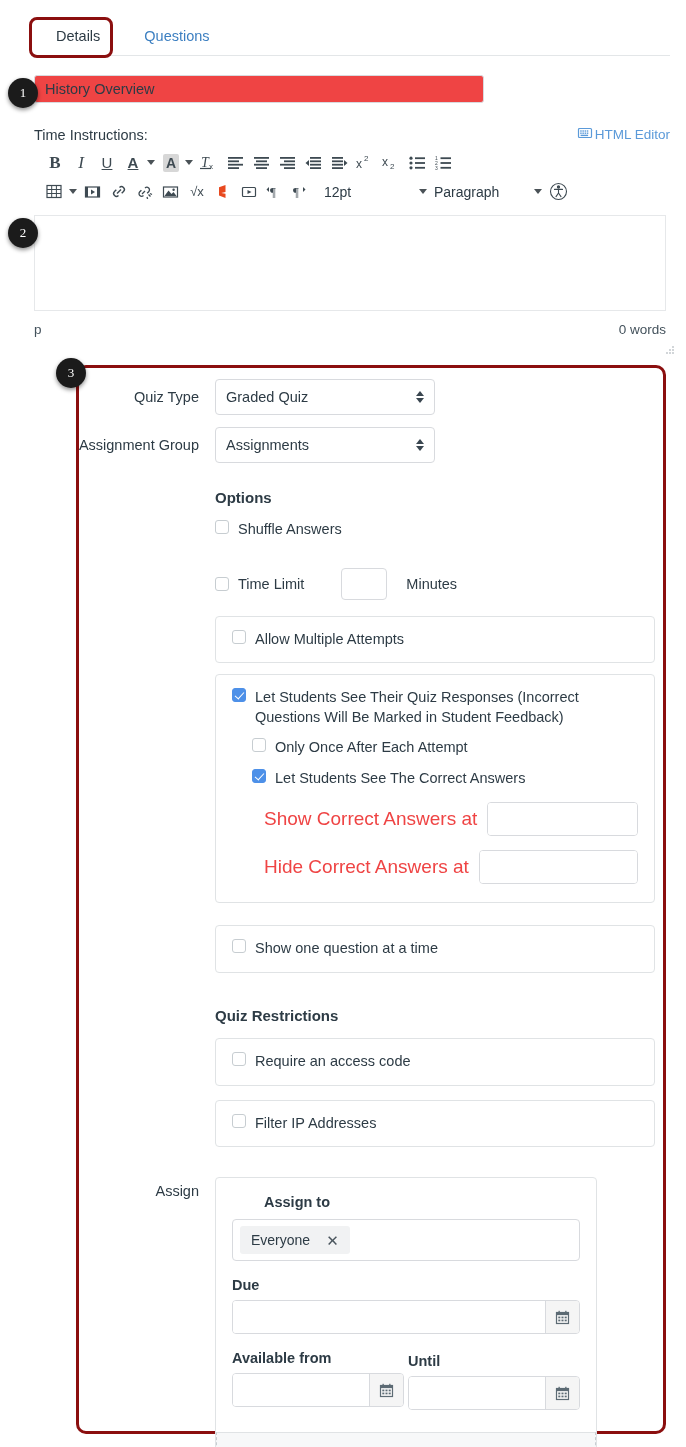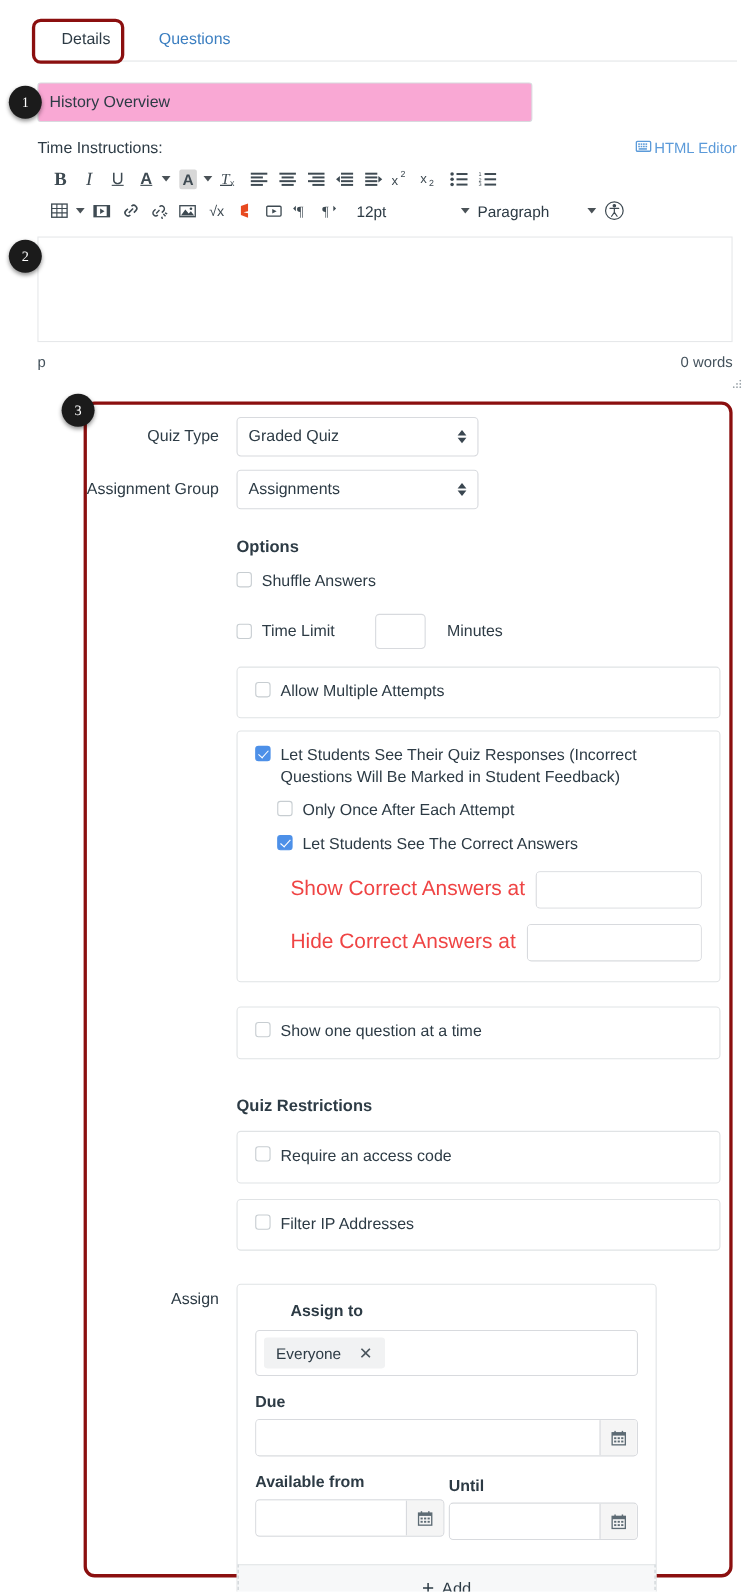--- a/index.html
+++ b/index.html
@@ -48,24 +48,24 @@
     border: 3.5px solid #8b0f0f;
     border-radius: 8px;
     pointer-events: none;
     background: transparent;
   }
 
   
   .title-input {
     position: absolute;
     left: 34px; top: 75px;
-    width: 450px; height: 36px;
+    width: 450px; height: 28px;
     border: 1px solid #d8dade;
     border-radius: 3px;
-    background: #f9a8d4;
+    background: #ef4444;
     font-family: "Liberation Sans", sans-serif;
     font-size: 14.5px;
     color: #2d3b45;
     padding: 6px 10px;
   }
 
   
   .qi-label {
     position: absolute;
     left: 34px; top: 127px;
@@ -260,21 +260,21 @@
   }
   .cb-line {
     display: flex;
     align-items: flex-start;
     gap: 9px;
     font-size: 14.5px;
     color: #2d3b45;
     line-height: 1.35;
   }
   .cb-line .lbl { cursor: pointer; }
-  .row-plain { margin-bottom: 18px; }
+  .row-plain { margin-bottom: 28px; }
 
   .boxed {
     border: 1px solid #e0e3e5;
     border-radius: 4px;
     background: #fff;
     padding: 13px 16px;
     margin-bottom: 11px;
   }
   .time-row {
     display: flex;

